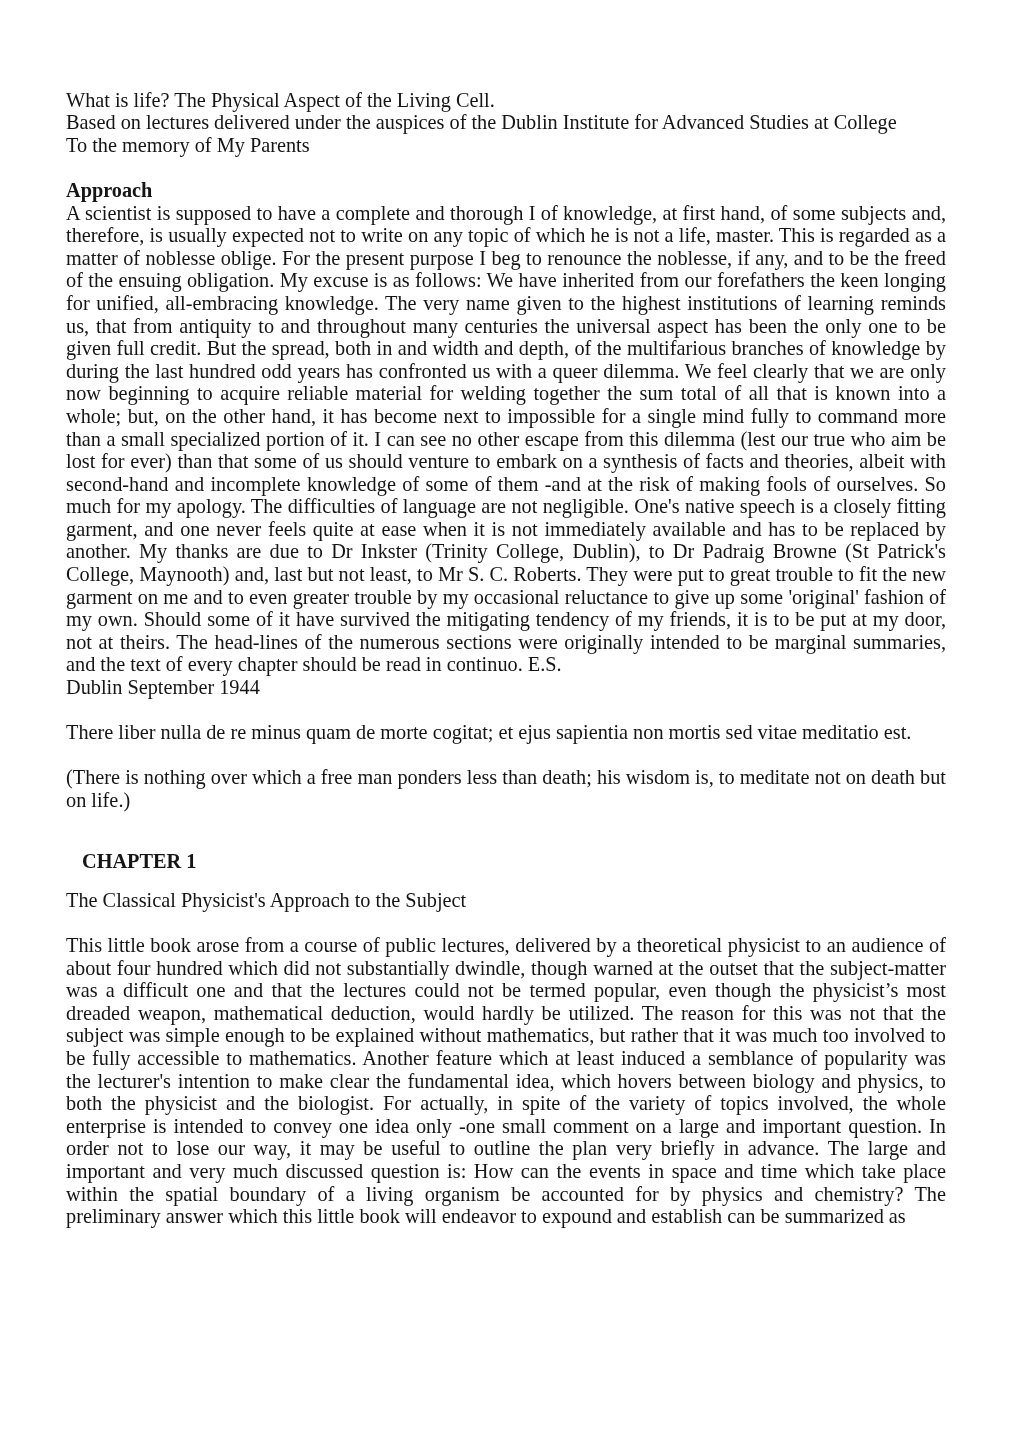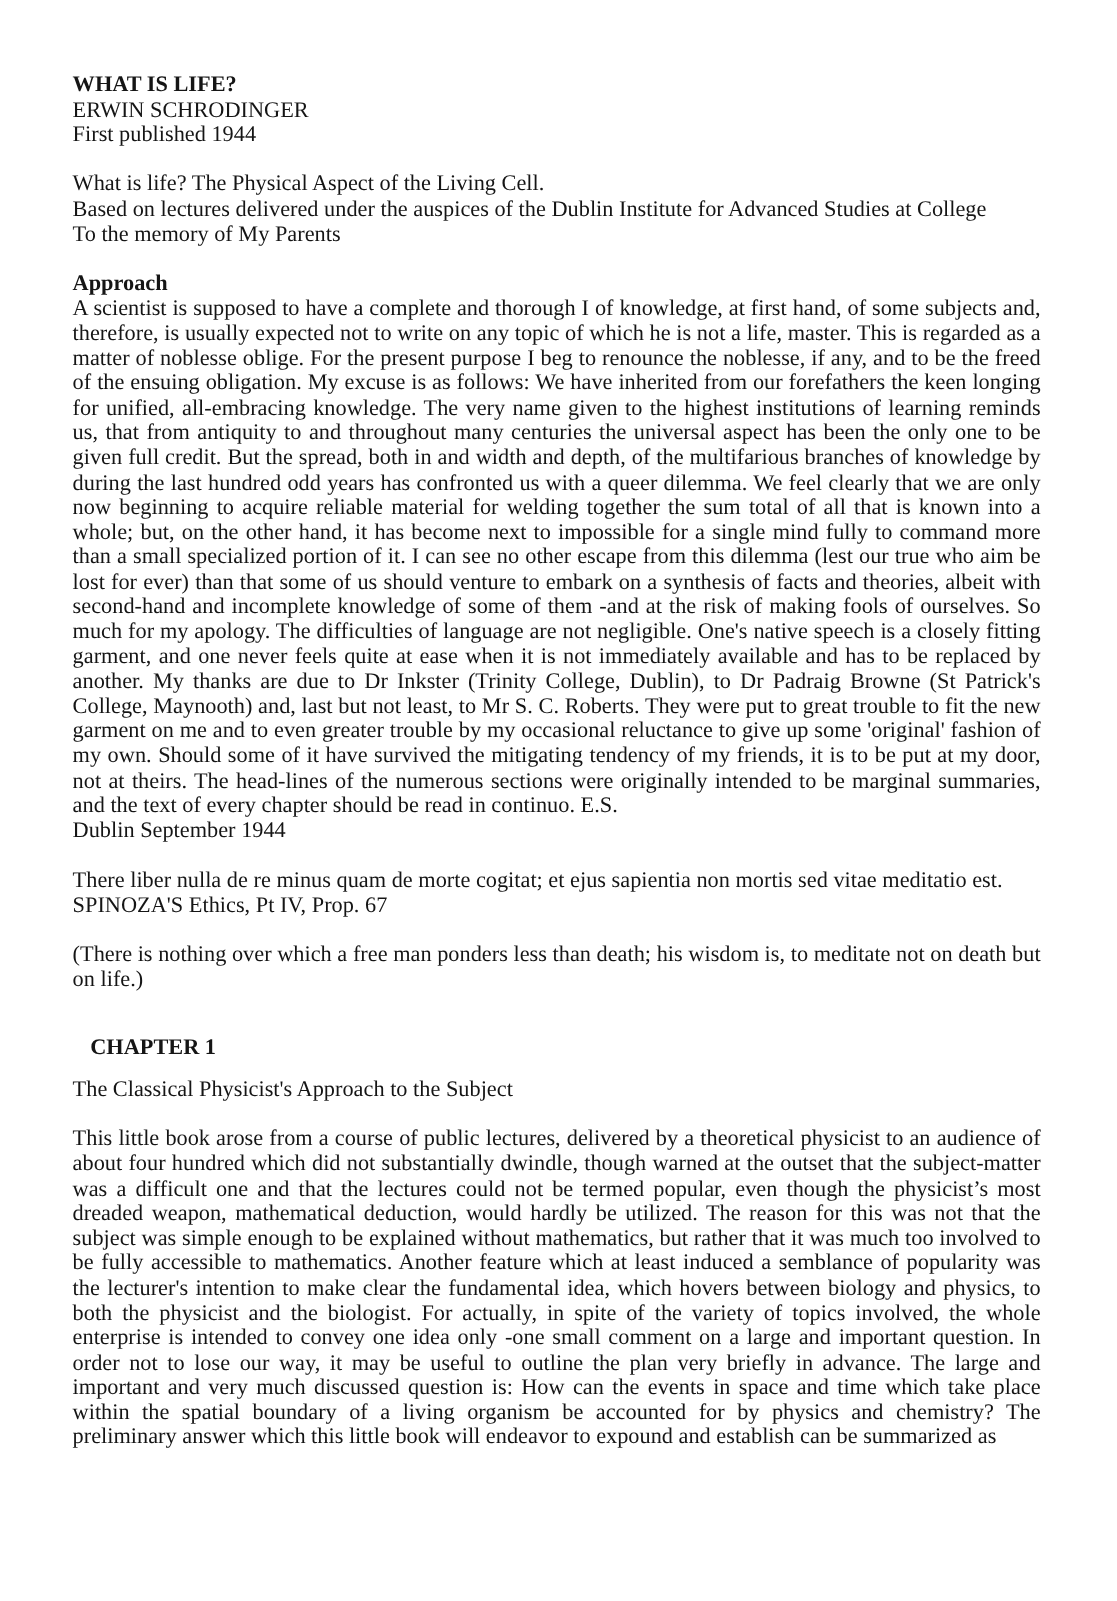--- a/index.html
+++ b/index.html
@@ -60,25 +60,20 @@
   .quote-block {
     margin: 0;
   }
 </style>
 </head>
 <body>
 
 <div class="page">
   <div class="doc-body">
 
-    <div class="block">
-      <div class="line title-line">WHAT IS LIFE?</div>
-      <div class="line">ERWIN SCHRODINGER</div>
-      <div class="line">First published 1944</div>
-    </div>
 
     <div class="spacer-1"></div>
 
     <div class="block">
       <div class="line">What is life? The Physical Aspect of the Living Cell.</div>
       <div class="line">Based on lectures delivered under the auspices of the Dublin Institute for Advanced Studies at College</div>
       <div class="line">To the memory of My Parents</div>
     </div>
 
     <div class="spacer-1"></div>
@@ -86,21 +81,20 @@
     <div class="block">
       <div class="section-head">Approach</div>
       <p class="para">A scientist is supposed to have a complete and thorough I of knowledge, at first hand, of some subjects and, therefore, is usually expected not to write on any topic of which he is not a life, master. This is regarded as a matter of noblesse oblige. For the present purpose I beg to renounce the noblesse, if any, and to be the freed of the ensuing obligation. My excuse is as follows: We have inherited from our forefathers the keen longing for unified, all-embracing knowledge. The very name given to the highest institutions of learning reminds us, that from antiquity to and throughout many centuries the universal aspect has been the only one to be given full credit. But the spread, both in and width and depth, of the multifarious branches of knowledge by during the last hundred odd years has confronted us with a queer dilemma. We feel clearly that we are only now beginning to acquire reliable material for welding together the sum total of all that is known into a whole; but, on the other hand, it has become next to impossible for a single mind fully to command more than a small specialized portion of it. I can see no other escape from this dilemma (lest our true who aim be lost for ever) than that some of us should venture to embark on a synthesis of facts and theories, albeit with second-hand and incomplete knowledge of some of them -and at the risk of making fools of ourselves. So much for my apology. The difficulties of language are not negligible. One's native speech is a closely fitting garment, and one never feels quite at ease when it is not immediately available and has to be replaced by another. My thanks are due to Dr Inkster (Trinity College, Dublin), to Dr Padraig Browne (St Patrick's College, Maynooth) and, last but not least, to Mr S. C. Roberts. They were put to great trouble to fit the new garment on me and to even greater trouble by my occasional reluctance to give up some 'original' fashion of my own. Should some of it have survived the mitigating tendency of my friends, it is to be put at my door, not at theirs. The head-lines of the numerous sections were originally intended to be marginal summaries, and the text of every chapter should be read in continuo. E.S.</p>
       <div class="line">Dublin September 1944</div>
     </div>
 
     <div class="spacer-1"></div>
 
     <div class="block quote-block">
       <div class="line">There liber nulla de re minus quam de morte cogitat; et ejus sapientia non mortis sed vitae meditatio est.</div>
-      <div class="line">SPINOZA'S Ethics, Pt IV, Prop. 67</div>
     </div>
 
     <div class="spacer-1"></div>
 
     <div class="block">
       <p class="para">(There is nothing over which a free man ponders less than death; his wisdom is, to meditate not on death but on life.)</p>
     </div>
 
     <div class="spacer-1"></div>
 

